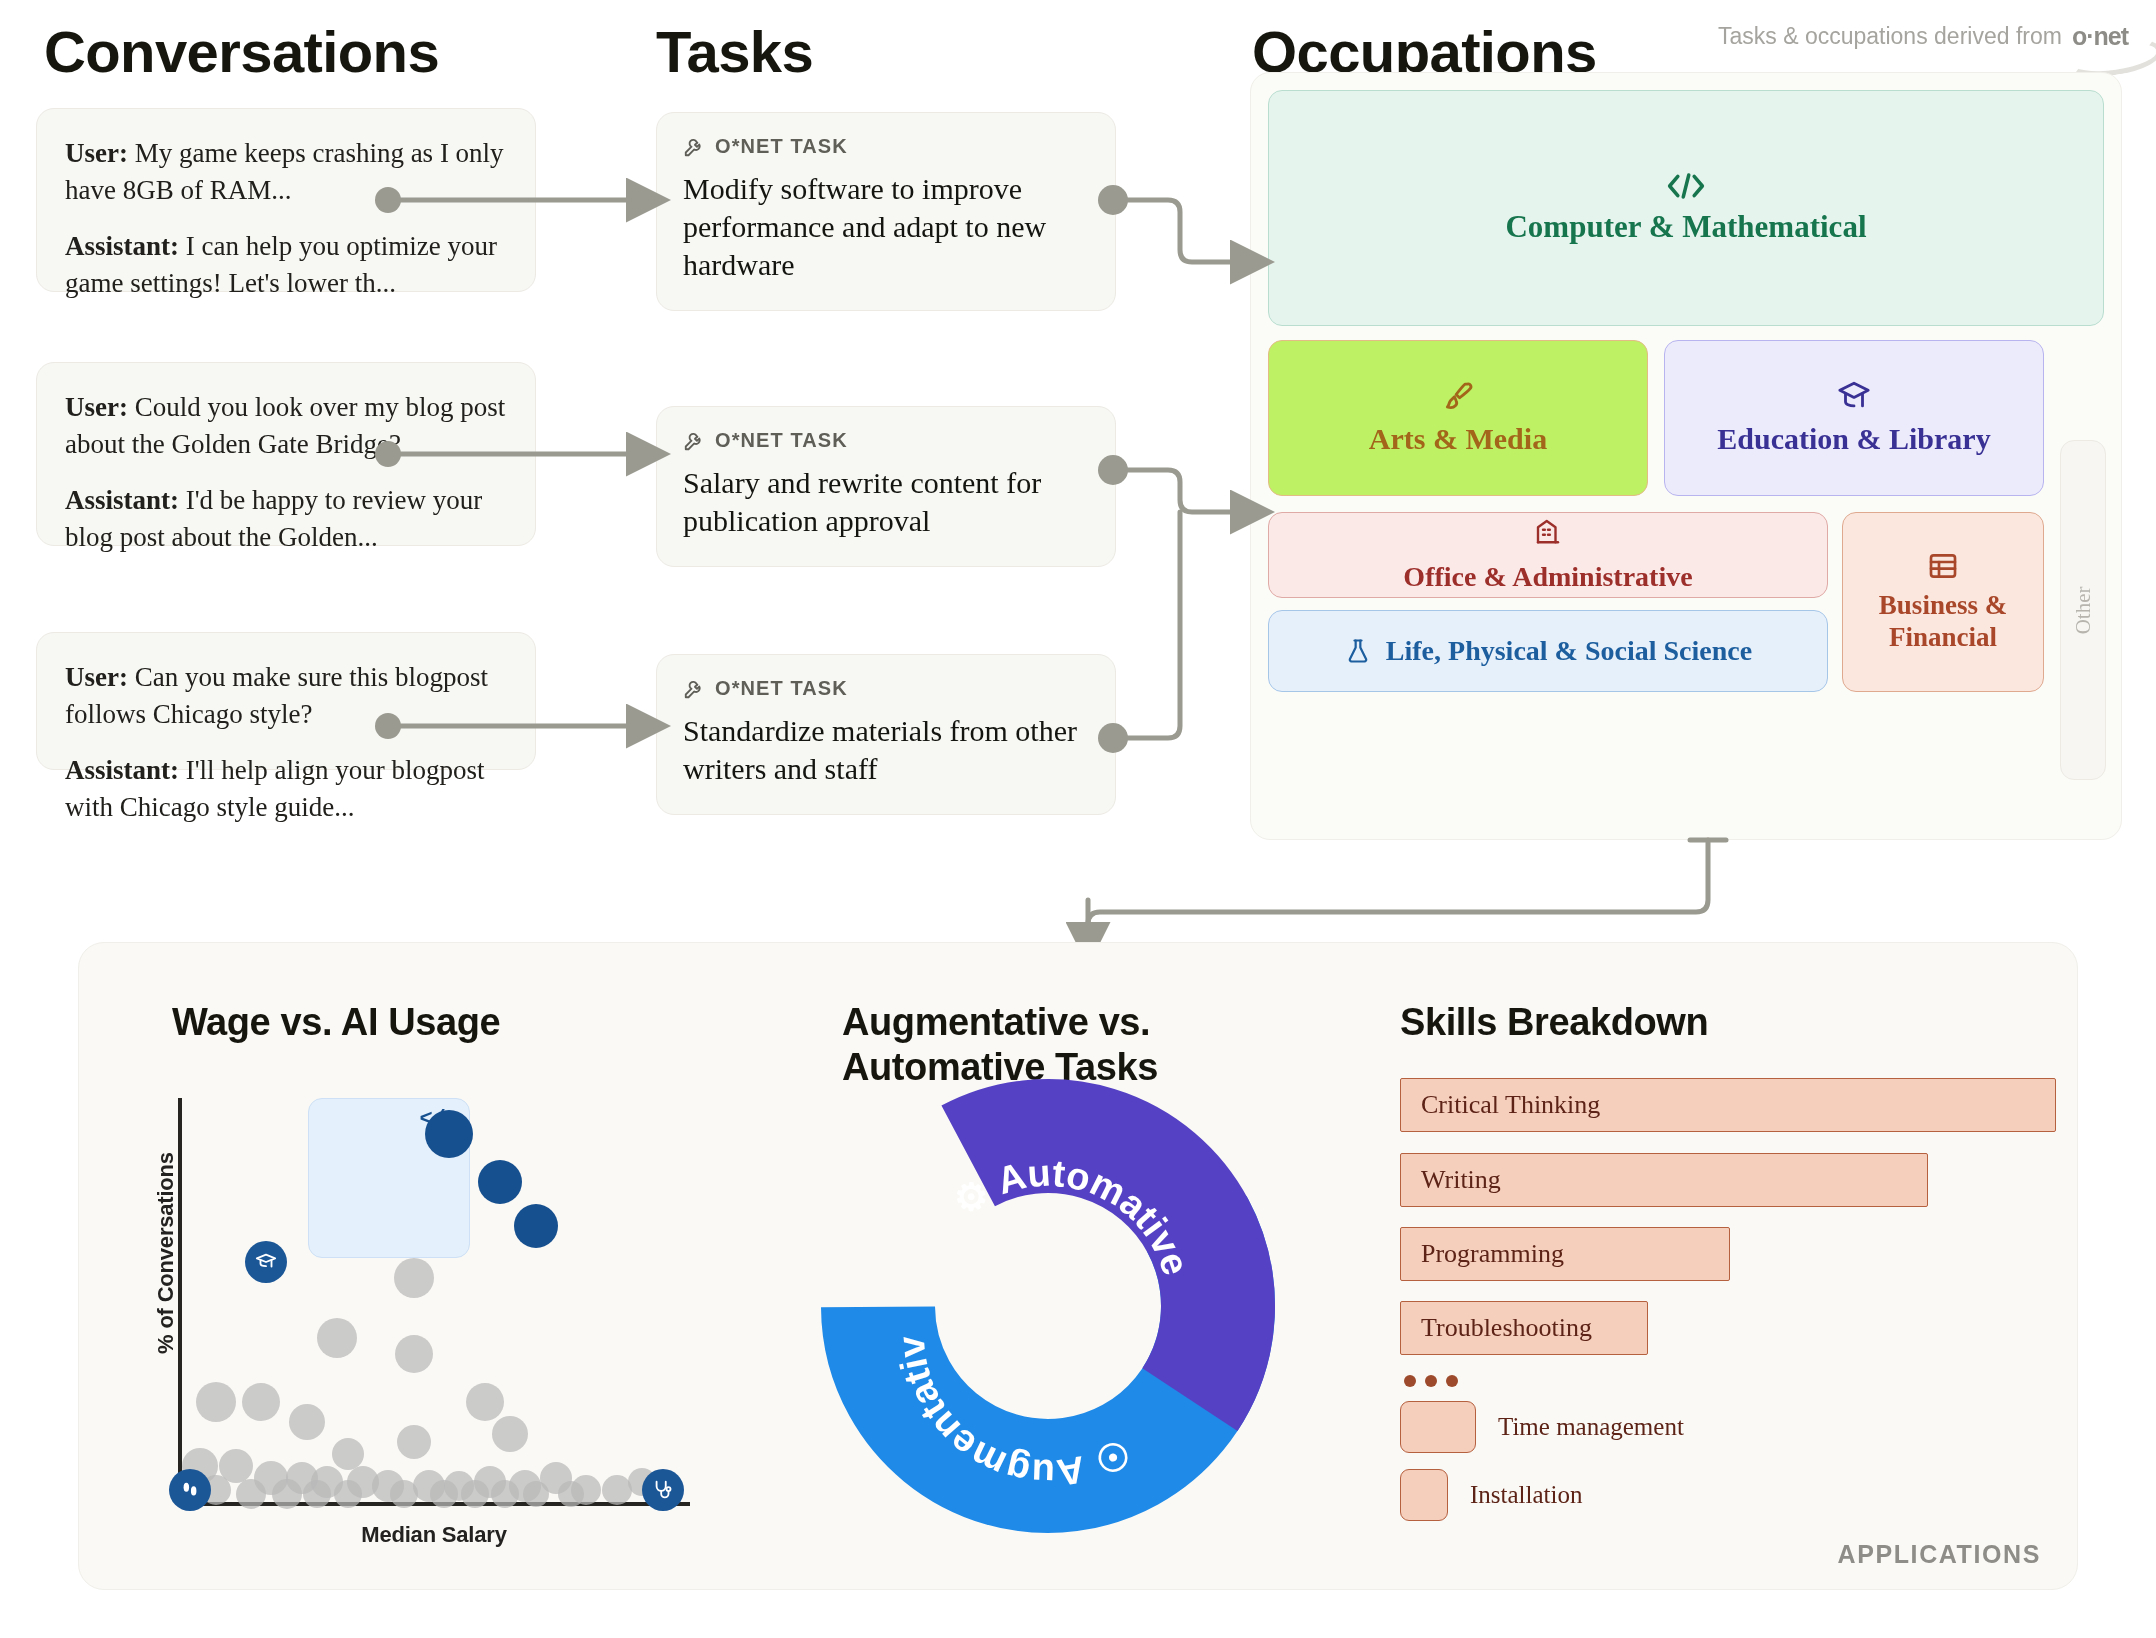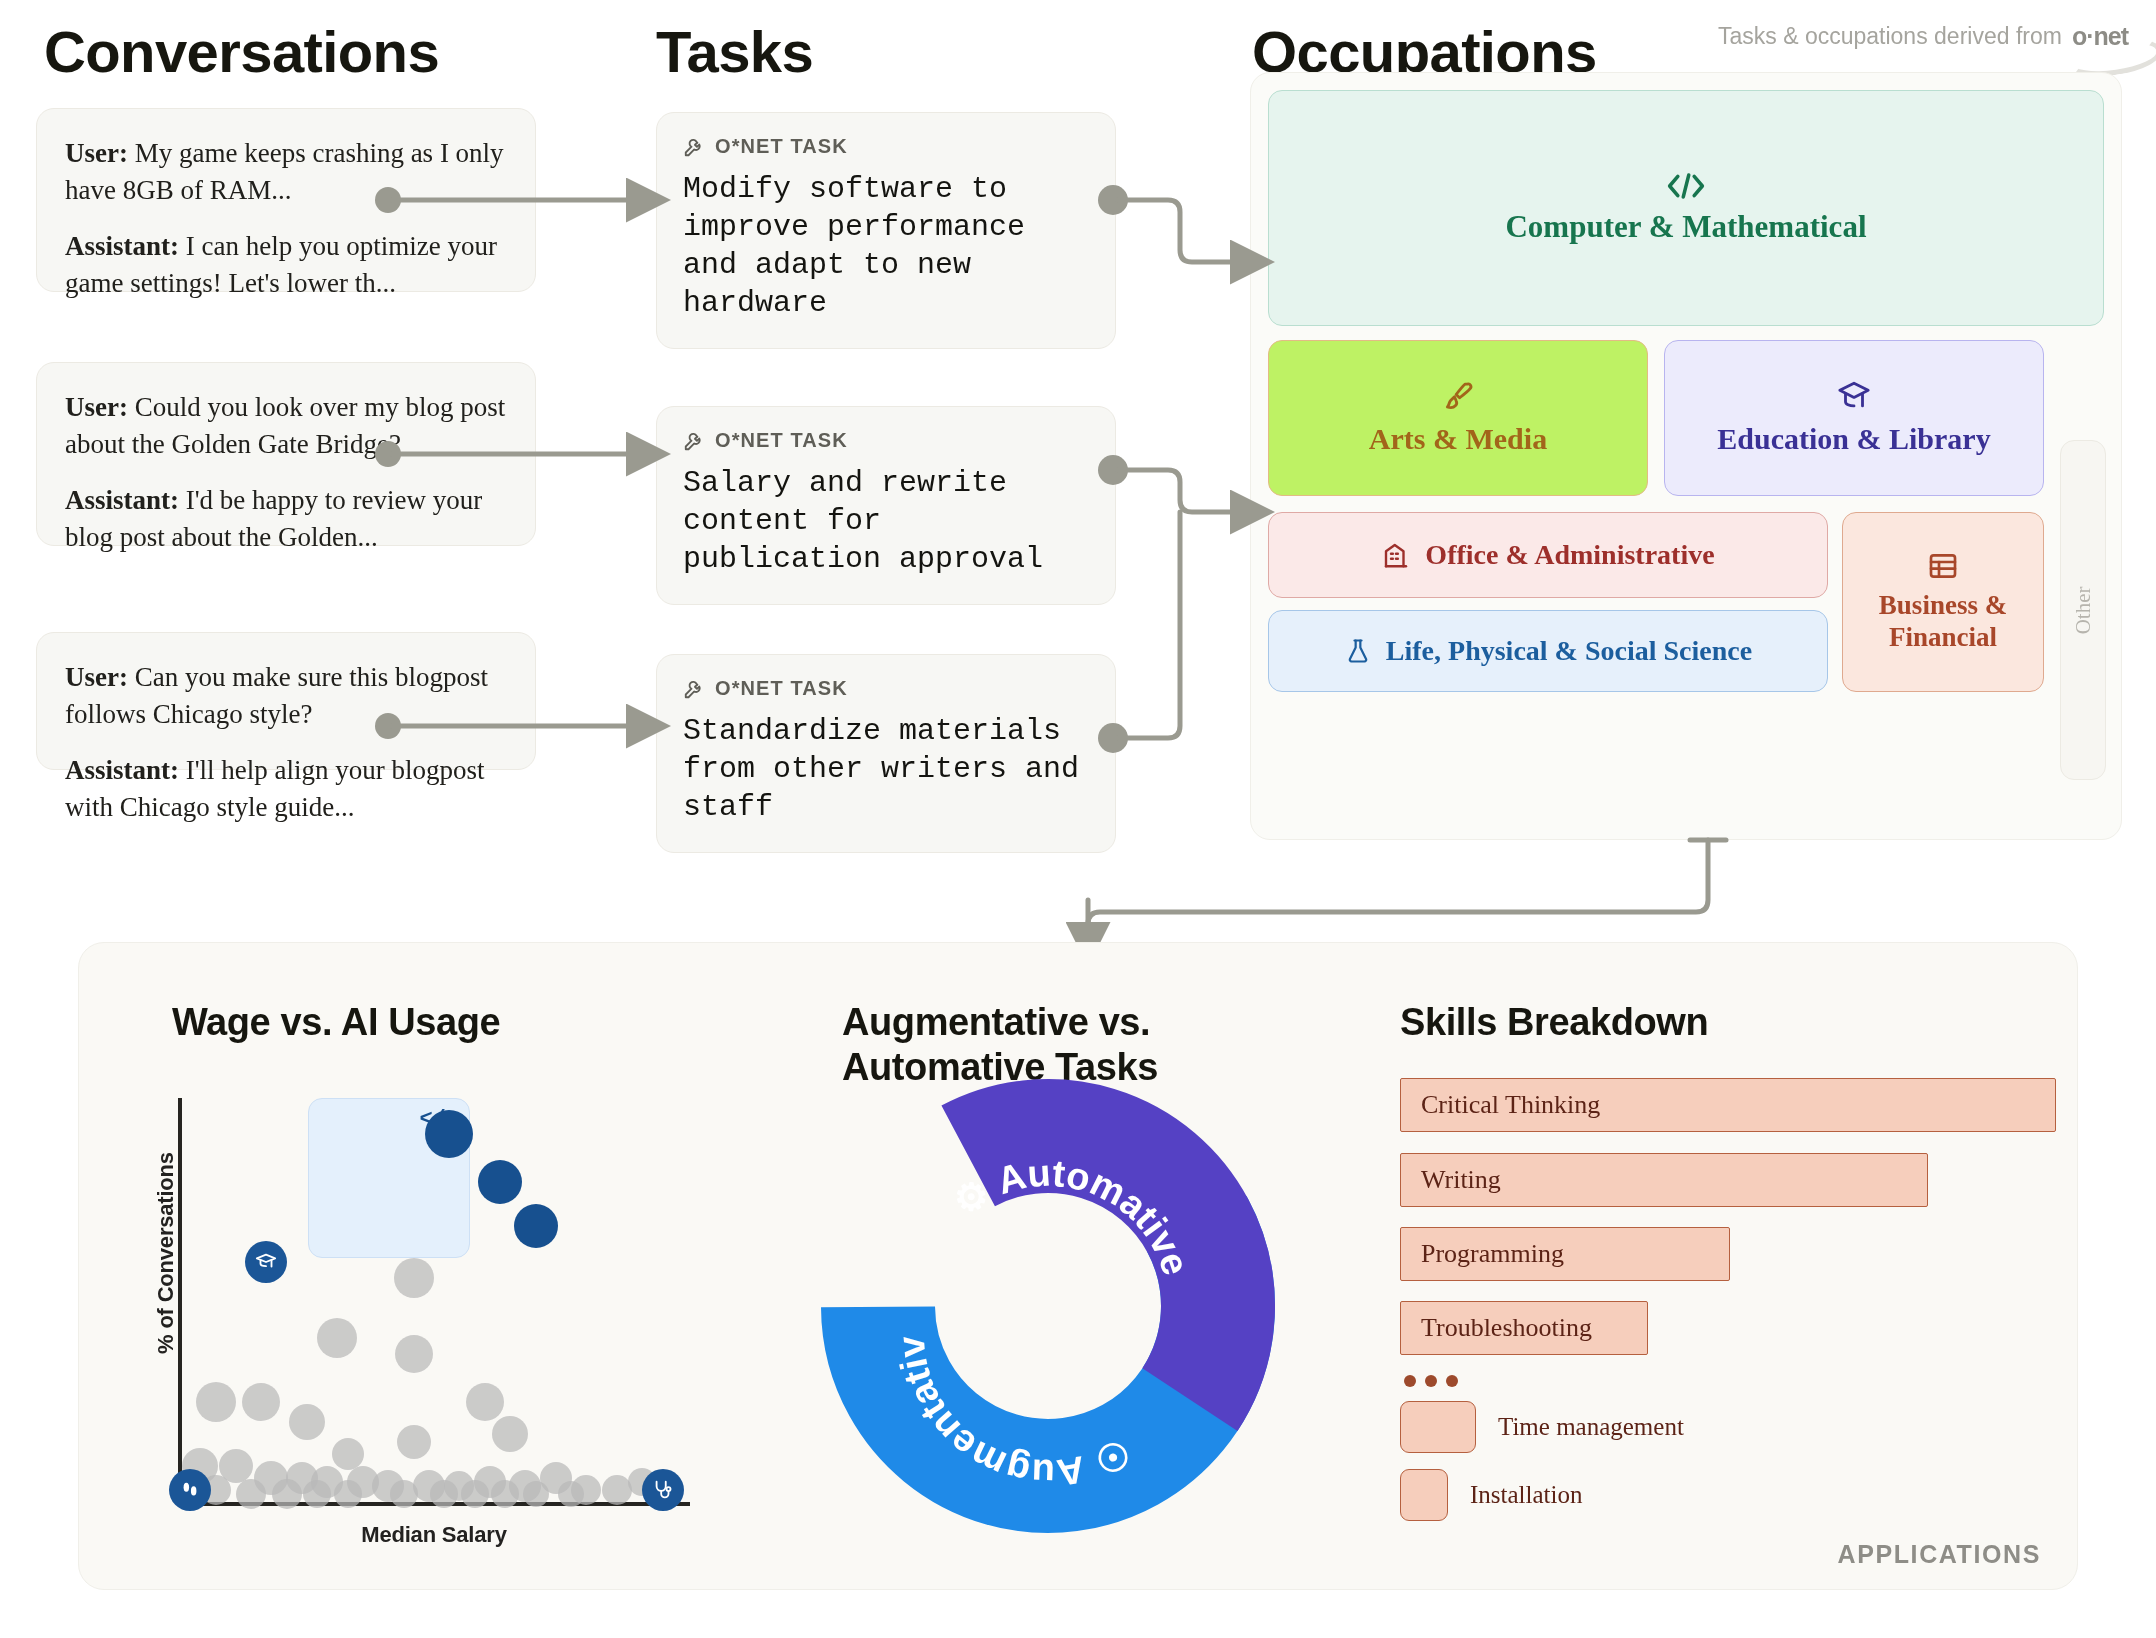--- a/index.html
+++ b/index.html
@@ -75,21 +75,21 @@
     padding:22px 26px 26px 26px;
     box-sizing:border-box;
   }
   .task-kicker{
     display:flex;align-items:center;gap:10px;
     font-family:"Liberation Sans", sans-serif;
     font-size:20px;font-weight:700;letter-spacing:1.1px;
     color:#5f5e57;margin-bottom:12px;
   }
   .task-title{
-    font-family:Liberation Mono, monospace;
+    font-family:Liberation Serif, serif;
     font-size:30px;line-height:1.27;color:#141410;font-weight:400;
   }
   #task-0{left:656px;top:112px;}
   #task-1{left:656px;top:406px;}
   #task-2{left:656px;top:654px;}
 
   
   #occ-panel{
     position:absolute;left:1250px;top:72px;width:872px;height:768px;
     background:#fbfbf8;border:1px solid #f0efe9;border-radius:20px;
@@ -106,21 +106,21 @@
   .occ-tile.row{flex-direction:row;gap:14px;}
   .occ-ico{display:flex;align-items:center;justify-content:center;}
 
   #occ-computer{left:1268px;top:90px;width:836px;height:236px;
     background:#e6f4ee;border-color:#b9ded0;color:#17754e;font-size:31px;}
   #occ-arts{left:1268px;top:340px;width:380px;height:156px;
     background:#bef264;border-color:#e3bb85;color:#a2651a;font-size:30px;}
   #occ-education{left:1664px;top:340px;width:380px;height:156px;
     background:#ecebfc;border-color:#b8b4ef;color:#3a3195;font-size:30px;}
   #occ-office{left:1268px;top:512px;width:560px;height:86px;
-    background:#fbe9e8;border-color:#dfa9a5;color:#9d2f2b;font-size:28px;}
+    background:#fbe9e8;border-color:#dfa9a5;color:#9d2f2b;font-size:28px;flex-direction:column;}
   #occ-life{left:1268px;top:610px;width:560px;height:82px;
     background:#e6f0fb;border-color:#a6c6e8;color:#1c5e9e;font-size:28px;}
   #occ-business{left:1842px;top:512px;width:202px;height:180px;
     background:#fbe7de;border-color:#dfa98f;color:#a8472a;font-size:27px;}
   #occ-other{left:2060px;top:440px;width:46px;height:340px;
     background:#f7f6f2;border-color:#eceae3;color:#b6b4ad;font-size:21px;
     font-family:"Liberation Serif", serif;font-weight:400;}
   #occ-other .vlabel{transform:rotate(-90deg);white-space:nowrap;}
 
   

